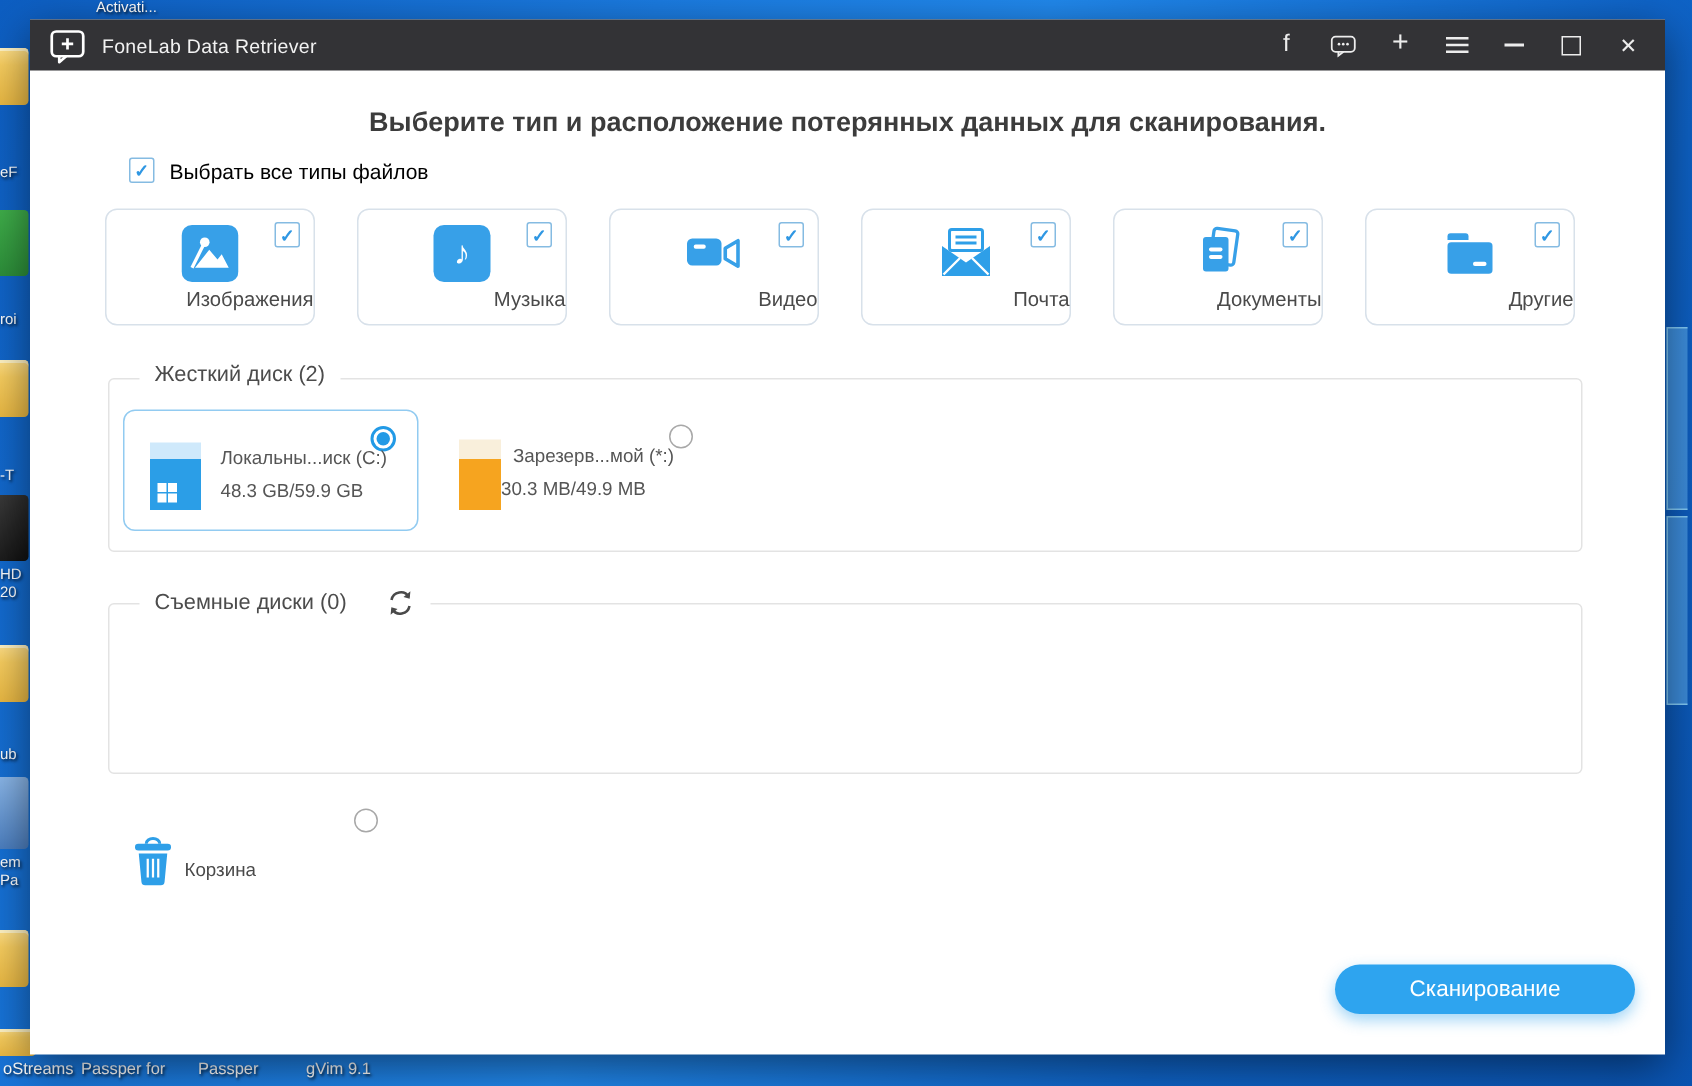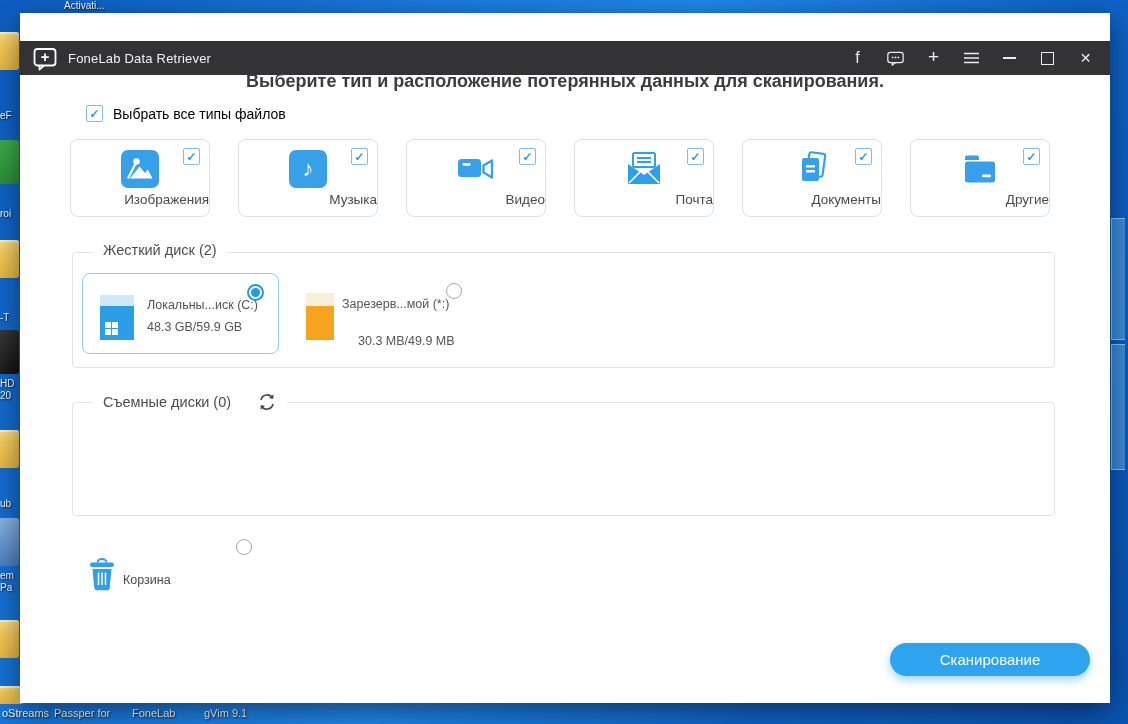--- a/index.html
+++ b/index.html
@@ -12,21 +12,21 @@
   .d-icon-folder{position:absolute;left:0;width:19px;height:38px;border-radius:0 3px 3px 0;
     background:linear-gradient(180deg,#ffe08a 0%,#f7cd5f 30%,#e9b843 100%);box-shadow:inset 0 2px 0 #fff3c4;}
   .d-icon-green{position:absolute;left:0;width:19px;height:44px;background:linear-gradient(180deg,#3fae4a,#2d8f3a);border-radius:0 3px 3px 0;}
   .d-icon-dark{position:absolute;left:0;width:19px;height:44px;background:linear-gradient(135deg,#3a3a3a,#101010);border-radius:0 3px 3px 0;}
   .d-icon-blue{position:absolute;left:0;width:19px;height:48px;background:linear-gradient(180deg,#8ab6e8,#4c7fc0);border-radius:0 3px 3px 0;}
   .d-side-bar{position:absolute;left:1111px;width:13px;background:rgba(120,200,255,.45);border:1px solid rgba(150,220,255,.8);border-right:none;}
 
   
   .window{position:absolute;left:20px;top:13px;width:1090px;height:690px;background:#fff;
     box-shadow:0 8px 28px rgba(0,0,0,.5);}
-  .titlebar{position:absolute;left:0;top:0;width:100%;height:34px;background:#333336;display:flex;align-items:center;margin-top:28px;}
+  .titlebar{position:absolute;left:0;top:0;width:100%;height:34px;background:#333336;display:flex;align-items:center;}
   .tb-title{color:#f2f2f2;font-size:13px;margin-left:48px;letter-spacing:.2px;}
   .tb-logo{position:absolute;left:12px;top:5px;}
   .tb-icons{position:absolute;right:0;top:0;height:34px;display:flex;align-items:center;column-gap:21px;padding-right:16px;}
   .tb-btn{color:#ededed;display:flex;align-items:center;justify-content:center;width:17px;height:20px;cursor:default;}
   .tb-f{font-size:16px;font-weight:400;}
   .tb-plus{font-size:19px;font-weight:300;margin-top:-2px;}
   .tb-min{width:13px;height:2px;background:#ededed;}
   .tb-max{width:11px;height:11px;border:1.4px solid #ededed;}
   .tb-close{font-size:14px;}
 
@@ -93,21 +93,21 @@
   <div class="d-icon-blue" style="top:518px;"></div>
   <div class="d-label" style="left:0;top:570px;font-size:10px;width:20px;white-space:normal;line-height:12px;">em Pa</div>
   <div class="d-icon-folder" style="top:620px;"></div>
   <div class="d-icon-folder" style="top:686px;width:24px;height:18px;"></div>
 
   <div class="d-side-bar" style="top:218px;height:120px;"></div>
   <div class="d-side-bar" style="top:344px;height:124px;"></div>
 
   <div class="d-label" style="left:2px;top:707px;">oStreams</div>
   <div class="d-label" style="left:54px;top:707px;">Passper for</div>
-  <div class="d-label" style="left:132px;top:707px;">FoneLab</div>
+  <div class="d-label" style="left:132px;top:707px;">Passper</div>
   <div class="d-label" style="left:204px;top:707px;">gVim 9.1</div>
 
   <div class="window">
 
     <div class="titlebar">
       <span class="tb-logo">
         <svg width="26" height="26" viewBox="0 0 26 26">
           <rect x="2.5" y="3" width="21" height="16.5" rx="3" fill="none" stroke="#fff" stroke-width="1.8"></rect>
           <path d="M13 7.5 v7.5 M9.2 11.2 h7.6" stroke="#fff" stroke-width="1.8"></path>
           <path d="M7.5 19.5 v4 l4.6 -4" fill="none" stroke="#fff" stroke-width="1.8" stroke-linejoin="round"></path>
@@ -244,21 +244,21 @@
         <span class="drive-text2" style="left:64px;top:46px;">48.3 GB/59.9 GB</span>
       </div>
 
       <div class="abs" style="left:225px;top:12px;width:230px;height:95px;">
         <span class="radio" style="left:148px;top:18px;"></span>
         <span class="drive-res" style="left:8px;top:28px;">
           <span class="cap"></span>
             <span class="body"></span>
         </span>
         <span class="drive-text1" style="left:44px;top:32px;">Зарезерв...мой (*:)</span>
-        <span class="drive-text2" style="left:60px;top:54px;margin-top:15px;">30.3 MB/49.9 MB</span>
+        <span class="drive-text2" style="left:36px;top:54px;">30.3 MB/49.9 MB</span>
       </div>
     </div>
 
     <div class="fset" style="left:52px;top:389px;width:983px;height:114px;">
       <div class="legend">
         <span class="legend-text">Съемные диски (0)</span>
         <span style="display:flex;">
           <svg width="20" height="20" viewBox="0 0 20 20">
             <path d="M4 8 A 6.3 6.3 0 0 1 15.6 6" fill="none" stroke="#4a4a4a" stroke-width="1.7"></path>
             <path d="M16 12 A 6.3 6.3 0 0 1 4.4 14" fill="none" stroke="#4a4a4a" stroke-width="1.7"></path>

